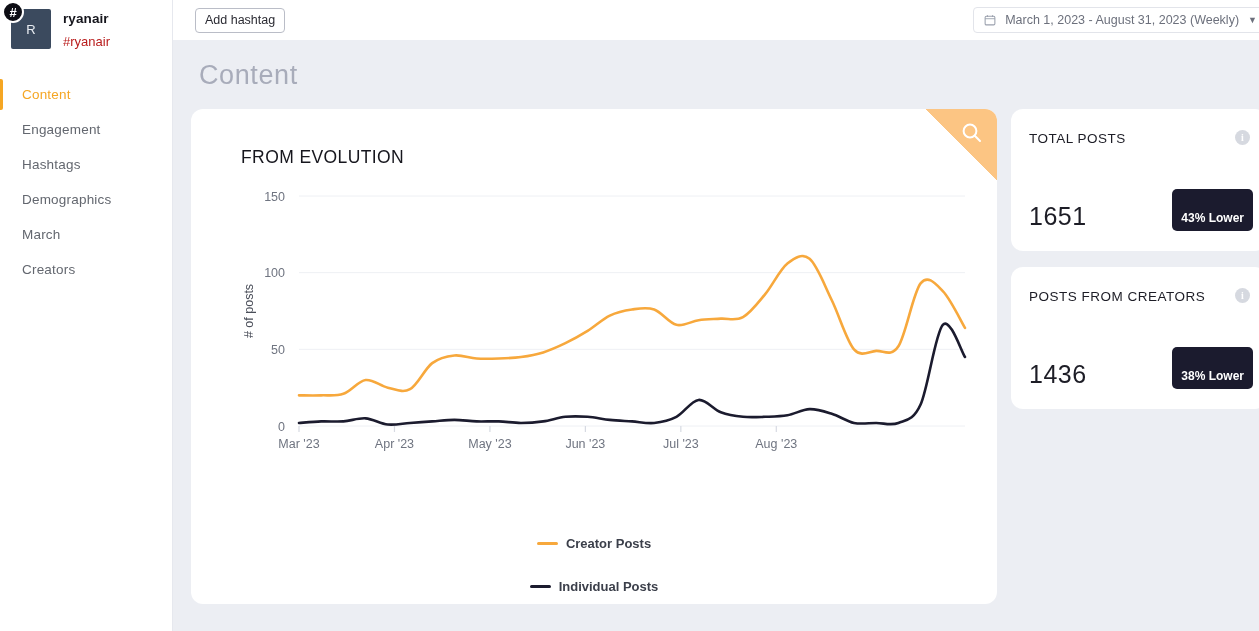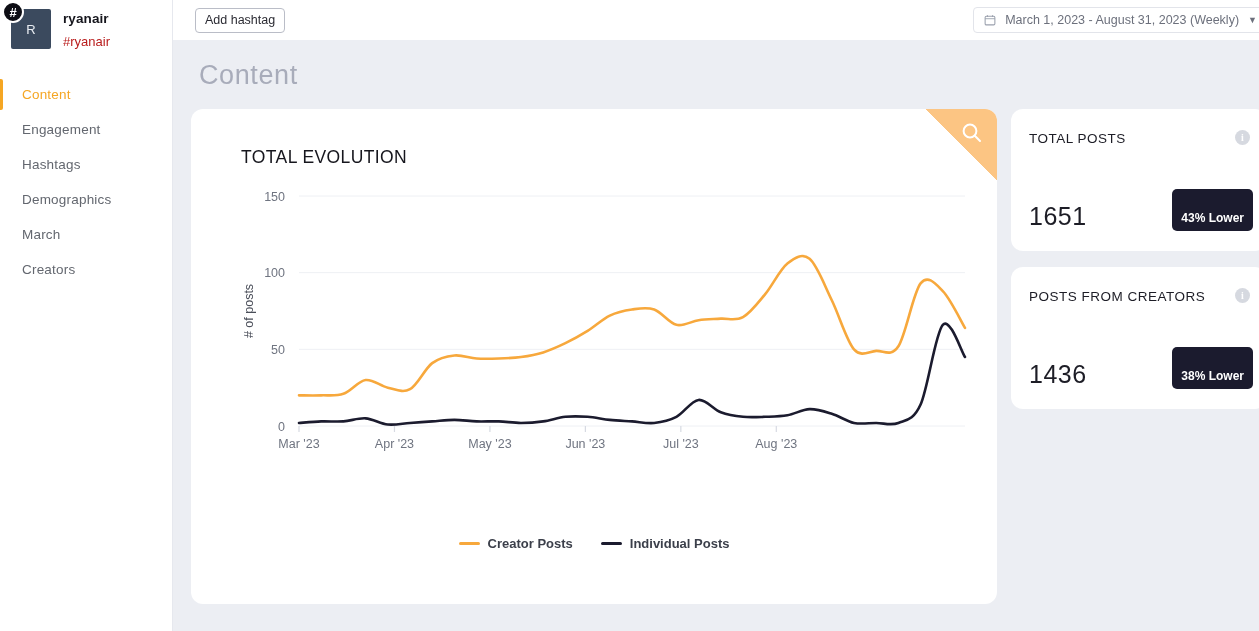--- a/index.html
+++ b/index.html
@@ -94,20 +94,21 @@
   .ribbon svg { position: absolute; right: 13px; top: 12px; }
   .chart-title {
     font-size: 17.5px; color: #16161d; letter-spacing: .4px;
     padding: 38px 0 0 50px; font-weight: normal;
   }
   .plot-wrap { position: relative; width: 806px; height: 330px; margin-top: 18px; }
   .plot-wrap svg { display: block; }
   .legend {
     display: flex; justify-content: center; align-items: center; gap: 28px;
     margin-top: 20px;
+    flex-direction: column;
   }
   .legend-item { display: flex; align-items: center; gap: 8px; }
   .legend-line { width: 21px; height: 3px; border-radius: 2px; }
   .legend-label { font-size: 13px; font-weight: bold; color: #3b3f4a; }
 
   
   .metrics { display: flex; flex-direction: column; gap: 16px; }
   .metric-card {
     width: 256px; height: 142px; background: #fff; border-radius: 12px;
     position: relative; padding: 22px 20px 0 18px;
@@ -195,21 +196,21 @@
     <div class="content-row">
 
       <div class="chart-card">
         <div class="ribbon">
           <svg width="24" height="24" viewBox="0 0 24 24">
             <circle cx="10" cy="10" r="6.4" fill="none" stroke="#ffffff" stroke-width="2"></circle>
             <line x1="14.8" y1="14.8" x2="20" y2="20" stroke="#ffffff" stroke-width="2" stroke-linecap="round"></line>
           </svg>
         </div>
 
-        <h2 class="chart-title">TOTAL EVOLUTION</h2>
+        <h2 class="chart-title">FROM EVOLUTION</h2>
 
         <div class="plot-wrap">
           <svg id="plot" width="806" height="330" viewBox="0 0 806 330">
               <line x1="108" y1="240" x2="774" y2="240" stroke="#eef0f4" stroke-width="1"></line>
               <text x="94" y="244.5" text-anchor="end" class="tick-label">0</text>
               <line x1="108" y1="163.33333333333331" x2="774" y2="163.33333333333331" stroke="#eef0f4" stroke-width="1"></line>
               <text x="94" y="167.83333333333331" text-anchor="end" class="tick-label">50</text>
               <line x1="108" y1="86.66666666666666" x2="774" y2="86.66666666666666" stroke="#eef0f4" stroke-width="1"></line>
               <text x="94" y="91.16666666666666" text-anchor="end" class="tick-label">100</text>
               <line x1="108" y1="10" x2="774" y2="10" stroke="#eef0f4" stroke-width="1"></line>

